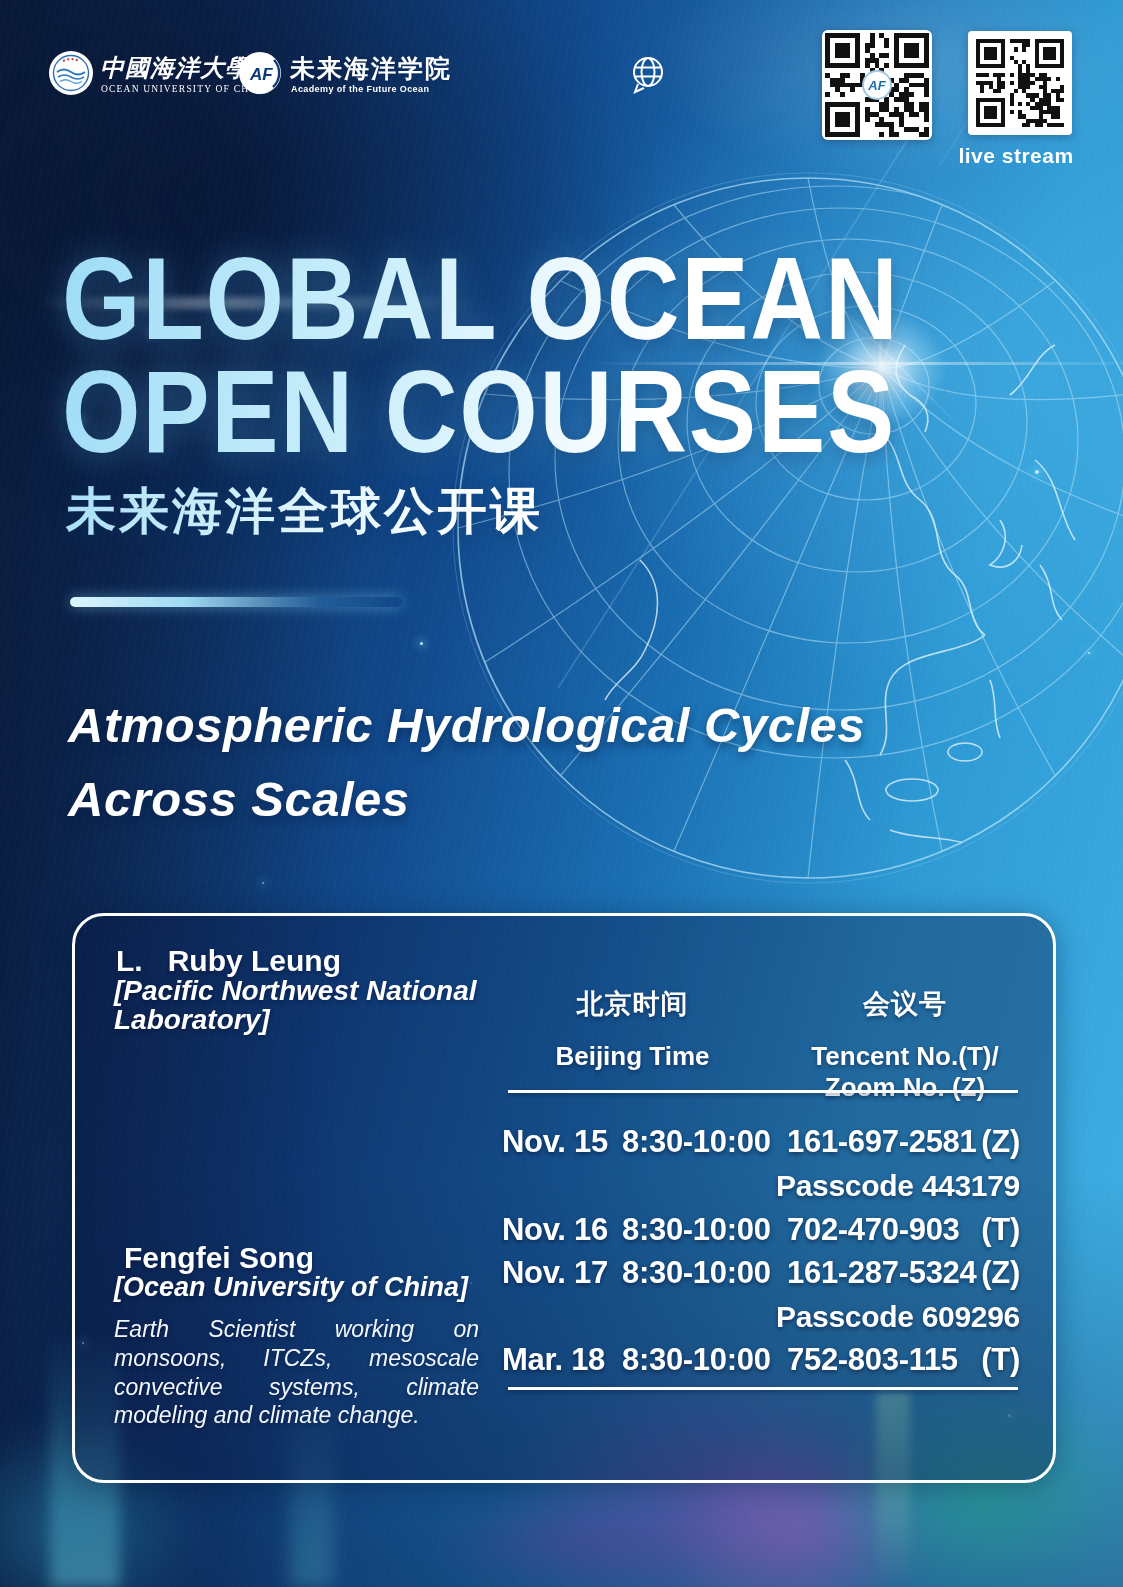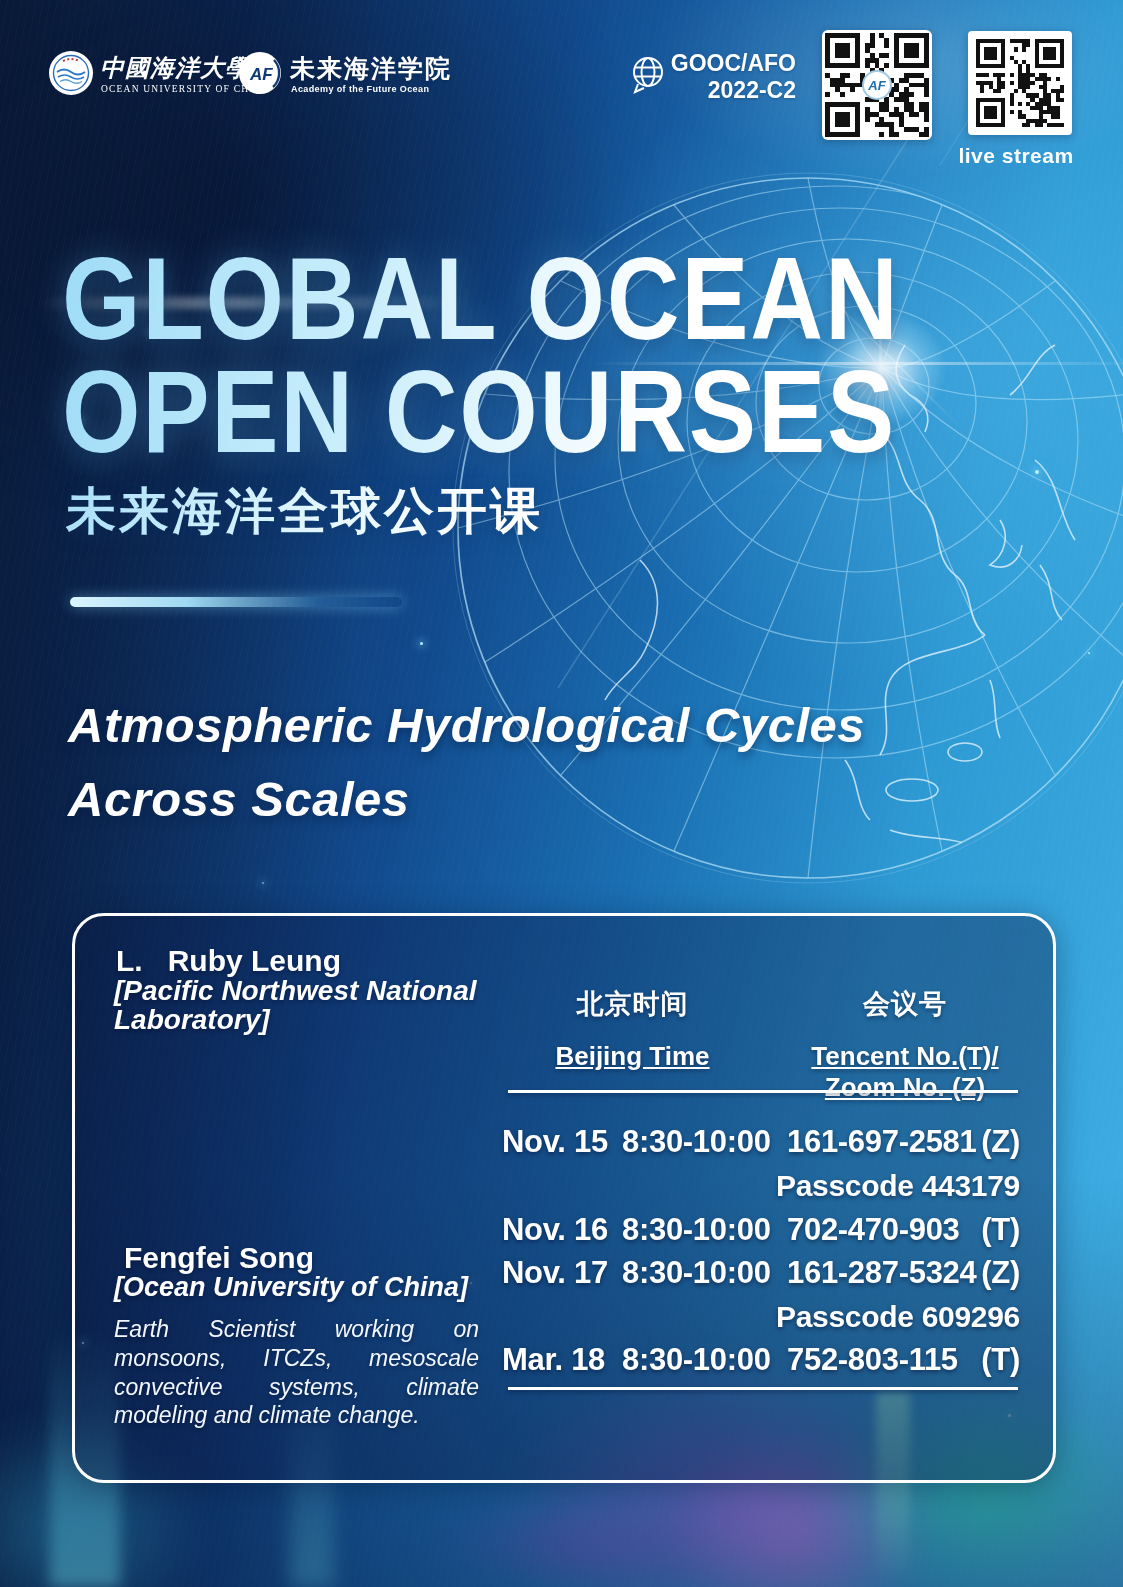--- a/index.html
+++ b/index.html
@@ -59,21 +59,21 @@
     box-shadow:0 0 14px rgba(140,220,255,.45);}
   .course-title{position:absolute;left:68px;top:688px;font-size:49px;line-height:74px;font-weight:700;font-style:italic;letter-spacing:.5px;color:#fff;text-shadow:0 4px 10px rgba(5,30,70,.55);}
   
   .card{position:absolute;left:72px;top:913px;width:978px;height:564px;border:3px solid #fff;border-radius:32px;
     background:rgba(10,24,68,.38);box-shadow:0 4px 30px rgba(4,16,45,.35);}
   .sp-name{position:absolute;font-size:30px;font-weight:600;white-space:pre-wrap;text-shadow:0 2px 4px rgba(0,10,40,.4);}
   .sp-affil{position:absolute;font-size:28px;font-weight:700;font-style:italic;line-height:29px;text-shadow:0 2px 4px rgba(0,10,40,.4);}
   .sp-bio{position:absolute;width:365px;font-size:23px;font-weight:500;font-style:italic;line-height:28.8px;text-align:justify;color:#f2f7ff;text-shadow:0 2px 4px rgba(0,10,40,.4);}
   .th{position:absolute;text-align:center;text-shadow:0 2px 4px rgba(0,10,40,.45);}
   .th .cn{font-size:27px;font-weight:700;letter-spacing:1px;margin-bottom:19px;}
-  .th .en{font-size:26px;font-weight:600;line-height:31px;text-decoration:underline;}
+  .th .en{font-size:26px;font-weight:600;line-height:31px;}
   .rule{position:absolute;height:3px;background:#fff;box-shadow:0 2px 4px rgba(0,10,40,.4);}
   .sched-line{position:absolute;left:502px;width:518px;height:43px;display:flex;align-items:center;
     font-size:31px;font-weight:700;letter-spacing:-.3px;text-shadow:0 2px 4px rgba(0,10,40,.5);white-space:nowrap;}
   .c-date{width:120px;}
   .c-time{width:165px;}
   .c-meet{flex:1;display:flex;justify-content:space-between;}
   .pass-line{justify-content:flex-end;font-size:30px;}
   .pass-line span:empty{display:none;}
   svg.globe,svg.badge{display:block;}
 </style>
@@ -190,24 +190,20 @@
 
     <svg class="badge abs" style="left:628px;top:54px;" width="40" height="42" viewBox="0 0 40 42">
       <g stroke="#ffffff" fill="none" stroke-width="2">
         <circle cx="20" cy="18" r="14"></circle>
         <ellipse cx="20" cy="18" rx="6.5" ry="14"></ellipse>
         <line x1="6.5" y1="13.5" x2="33.5" y2="13.5"></line>
         <line x1="6.5" y1="22.5" x2="33.5" y2="22.5"></line>
         <path d="M10 30 l-3 8 l9 -4"></path>
       </g>
     </svg>
-    <div class="gooc-text">
-      <div>GOOC/AFO</div>
-      <div>2022-C2</div>
-    </div>
 
     <div class="qr qr1">
       <div style="width:100%;height:100%;">
           <svg viewBox="0 0 21 21" width="100%" height="100%" shape-rendering="crispEdges">
             <rect x="9" y="0" width="1" height="1" fill="#111"></rect>
             <rect x="11" y="0" width="1" height="1" fill="#111"></rect>
             <rect x="9" y="1" width="1" height="1" fill="#111"></rect>
             <rect x="12" y="1" width="1" height="1" fill="#111"></rect>
             <rect x="8" y="2" width="1" height="1" fill="#111"></rect>
             <rect x="9" y="2" width="1" height="1" fill="#111"></rect>

